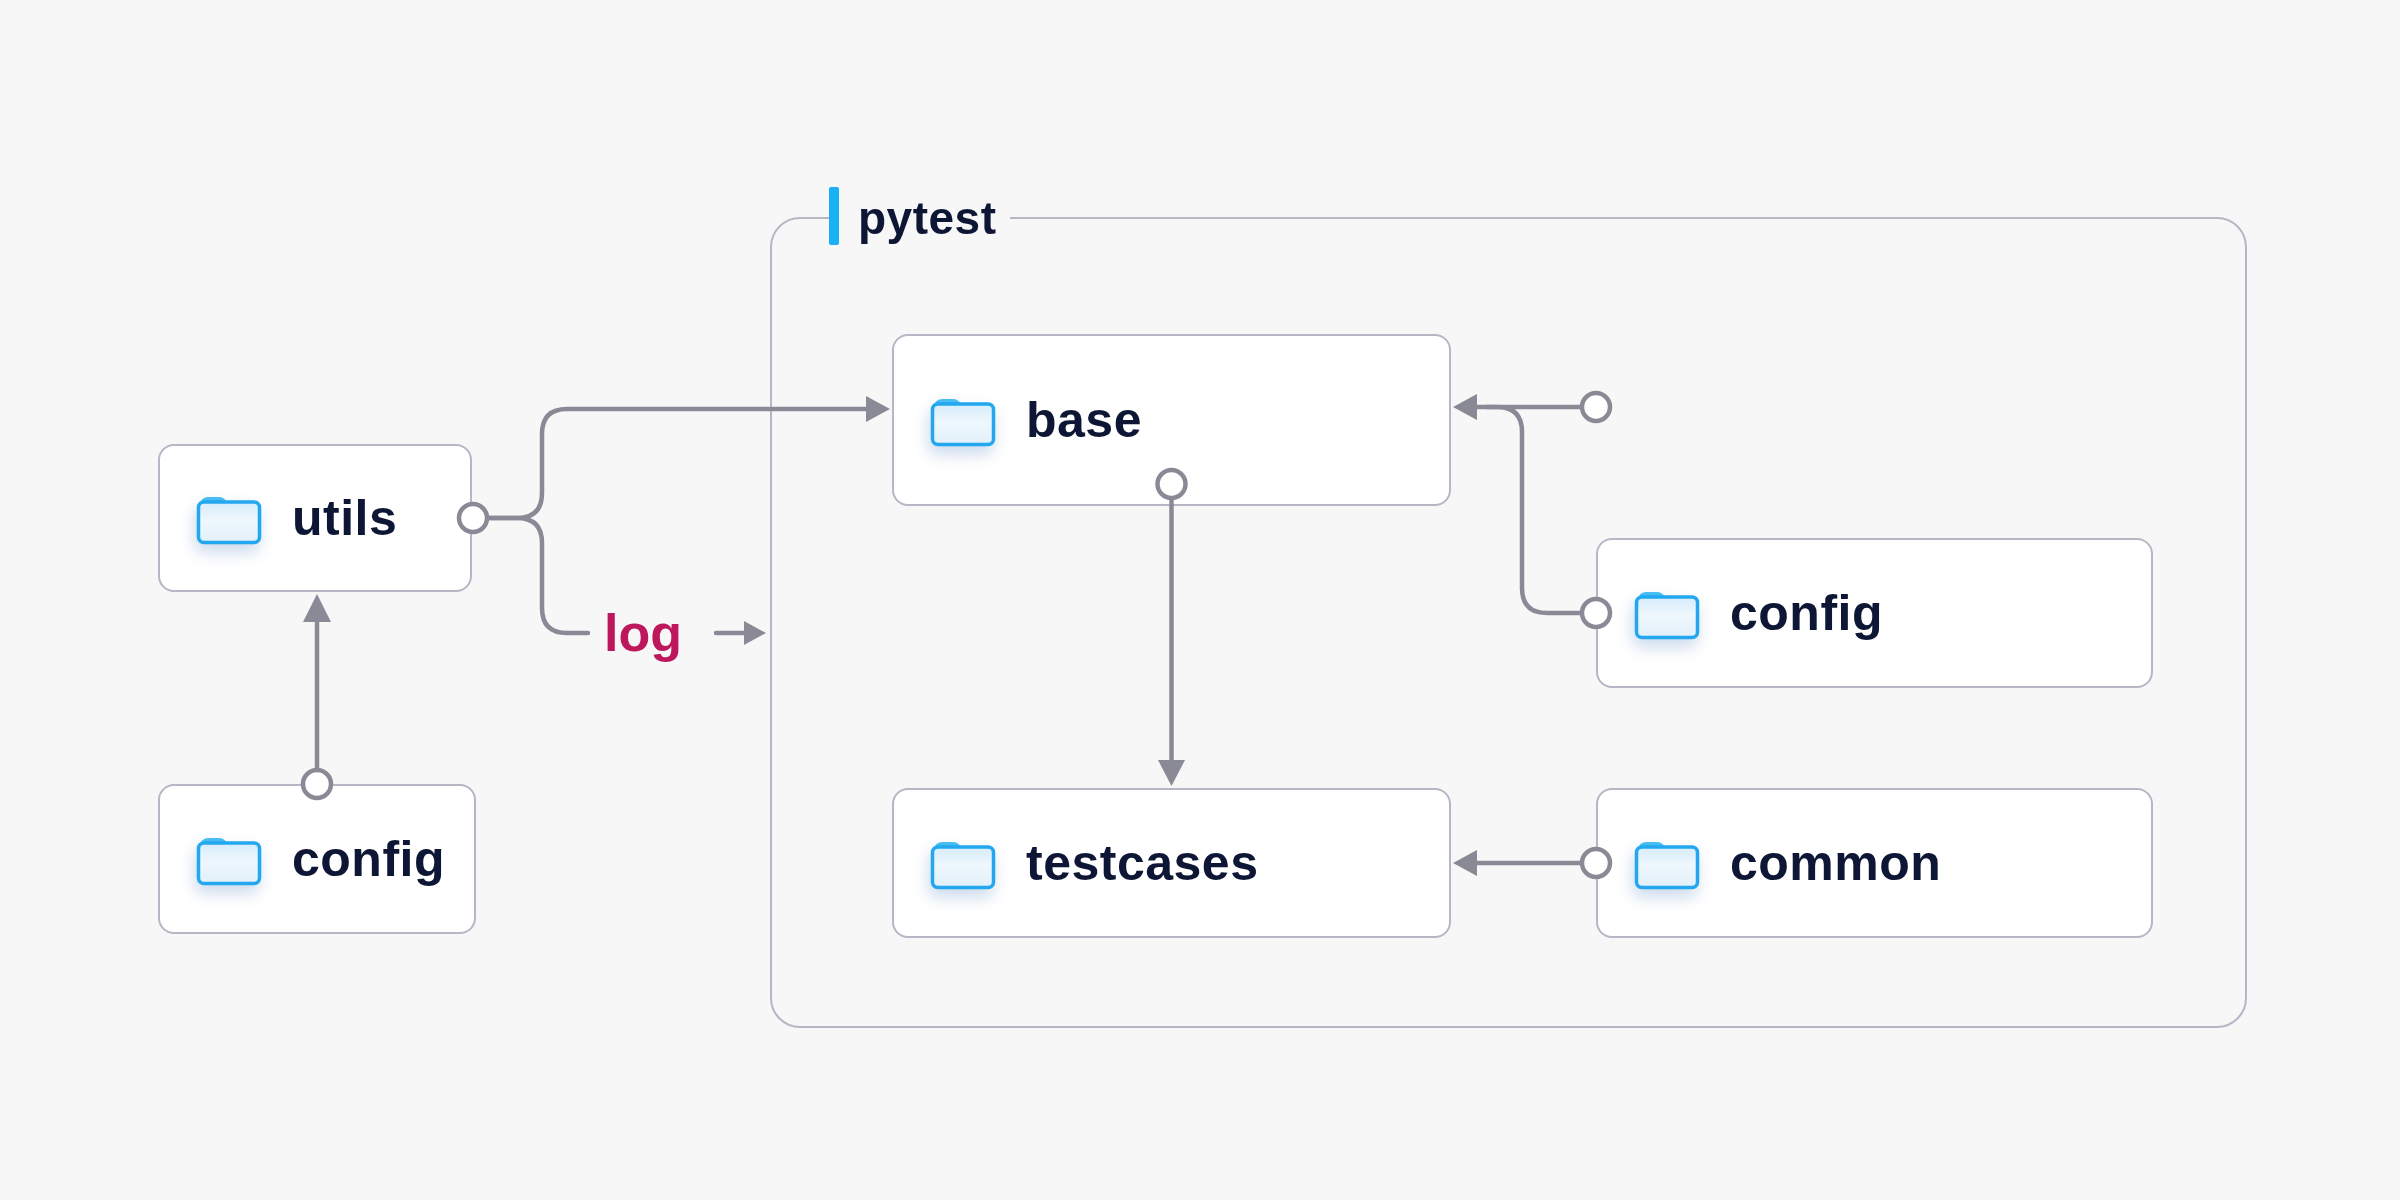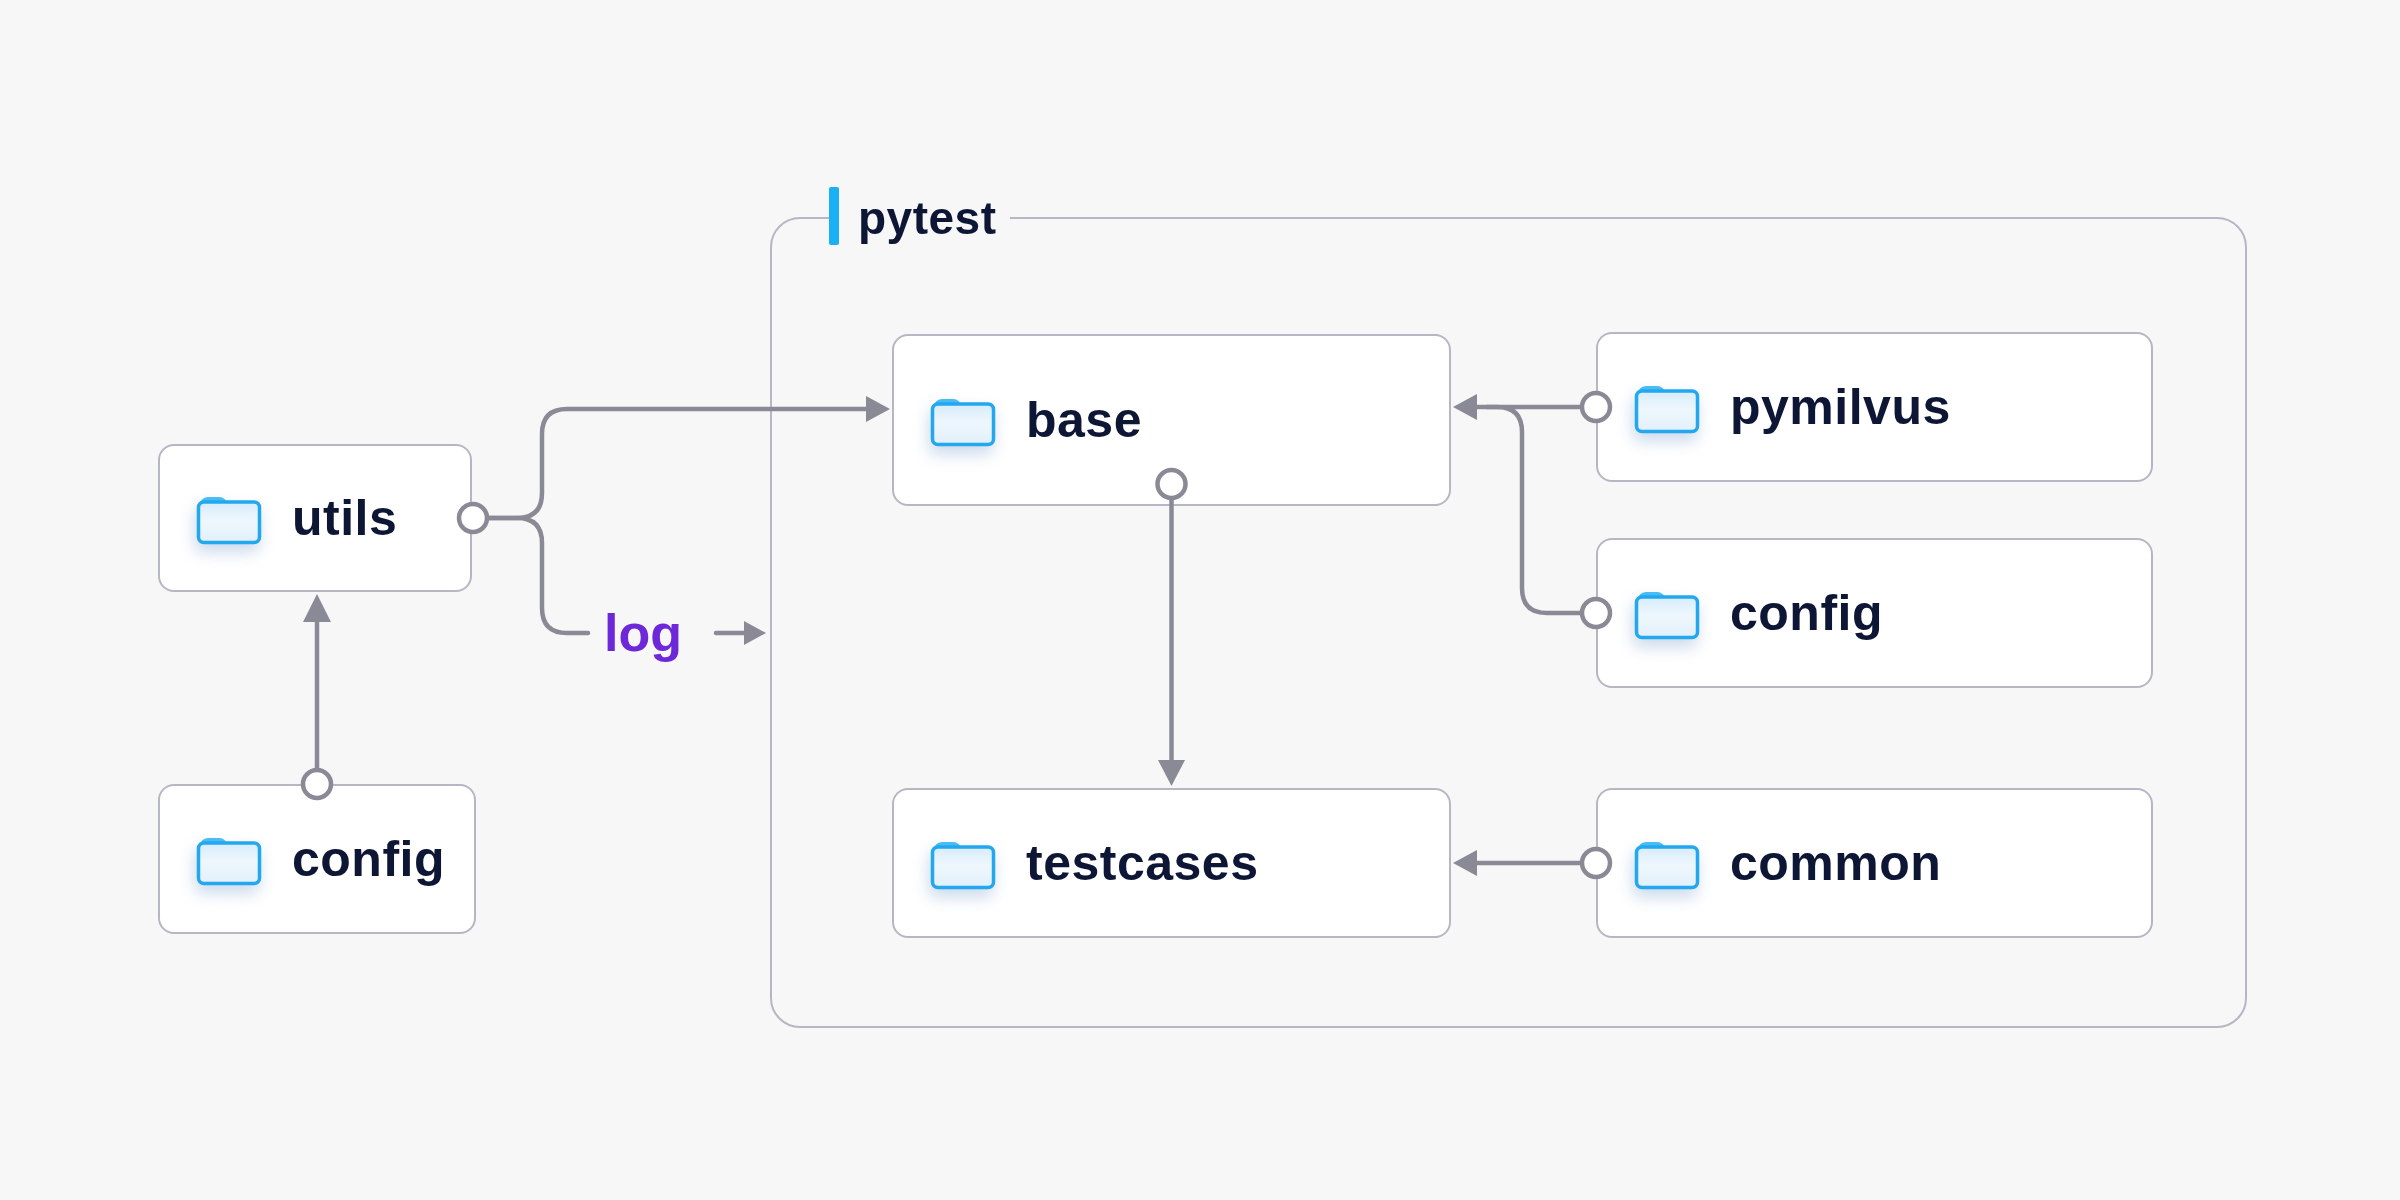--- a/index.html
+++ b/index.html
@@ -87,21 +87,21 @@
     stroke-width: 4.5;
     fill: #ffffff;
   }
   .edges polygon { fill: #8a8a97; stroke: none; }
 
   .log-label {
     position: absolute;
     left: 604px; top: 602px;
     font-size: 52px;
     font-weight: 600;
-    color: #6d28d9;
+    color: #be185d;
     line-height: 62px;
     z-index: 3;
   }
 </style>
 </head>
 <body>
 
 <div class="stage">
 
   <div class="group-box"></div>
@@ -170,27 +170,20 @@
   </div>
 
   <div class="node n-base">
     <svg class="folder" width="66" height="54" viewBox="0 0 66 54">
       <path d="M4 16 Q4 6 12 6 L23 6 Q28 6 30.5 10.5 L33.5 16 Z" fill="#49bdf3"></path>
       <rect x="2.5" y="11" width="61" height="40.5" rx="5.5" fill="url(#folderFill)" stroke="#23a7ef" stroke-width="3.5"></rect>
     </svg>
     <span class="label">base</span>
   </div>
 
-  <div class="node n-pymilvus">
-    <svg class="folder" width="66" height="54" viewBox="0 0 66 54">
-      <path d="M4 16 Q4 6 12 6 L23 6 Q28 6 30.5 10.5 L33.5 16 Z" fill="#49bdf3"></path>
-      <rect x="2.5" y="11" width="61" height="40.5" rx="5.5" fill="url(#folderFill)" stroke="#23a7ef" stroke-width="3.5"></rect>
-    </svg>
-    <span class="label">pymilvus</span>
-  </div>
 
   <div class="node n-check">
     <svg class="folder" width="66" height="54" viewBox="0 0 66 54">
       <path d="M4 16 Q4 6 12 6 L23 6 Q28 6 30.5 10.5 L33.5 16 Z" fill="#49bdf3"></path>
       <rect x="2.5" y="11" width="61" height="40.5" rx="5.5" fill="url(#folderFill)" stroke="#23a7ef" stroke-width="3.5"></rect>
     </svg>
     <span class="label">config</span>
   </div>
 
   <div class="node n-testcases">

